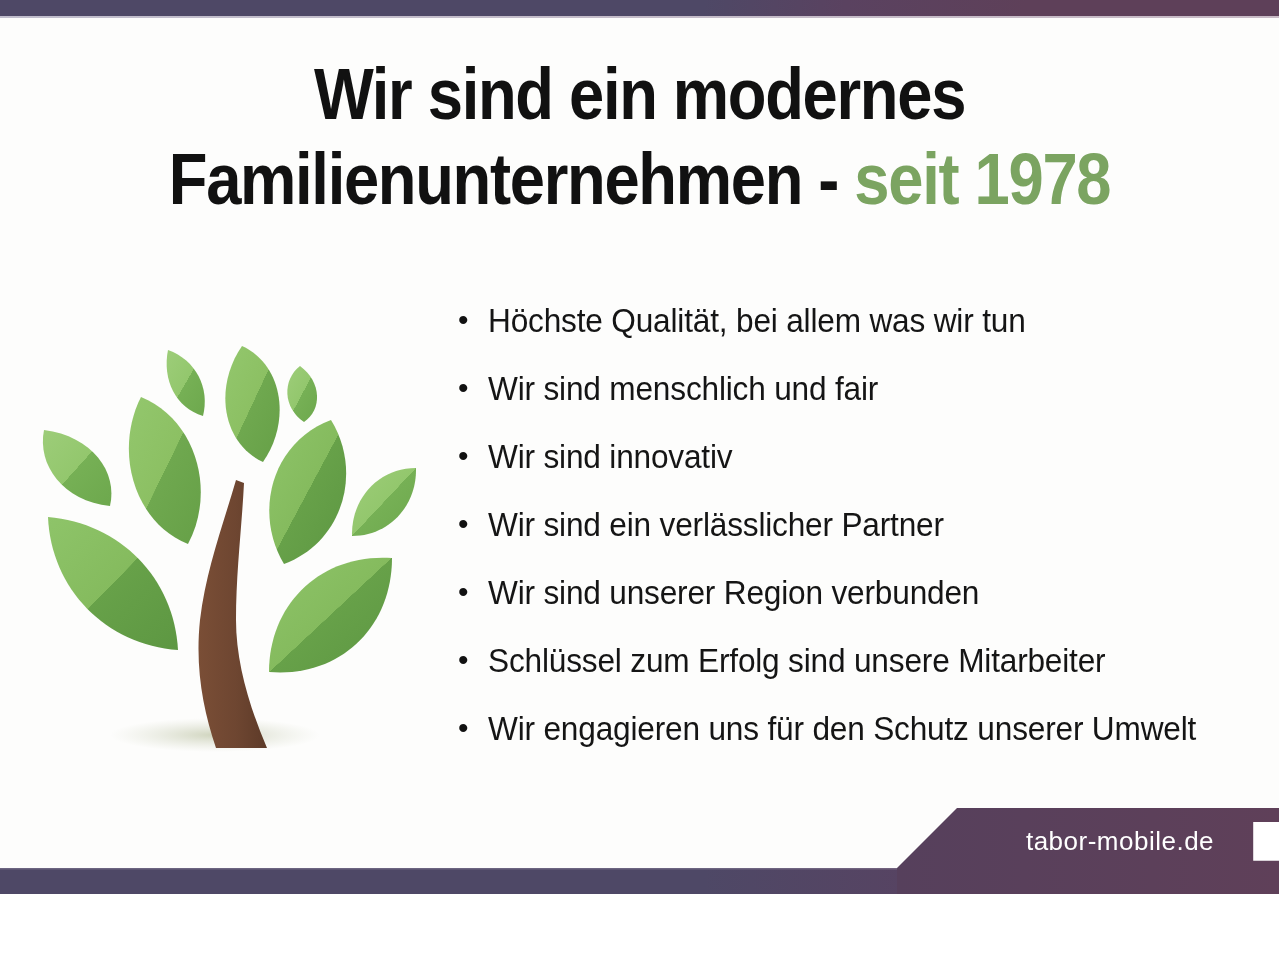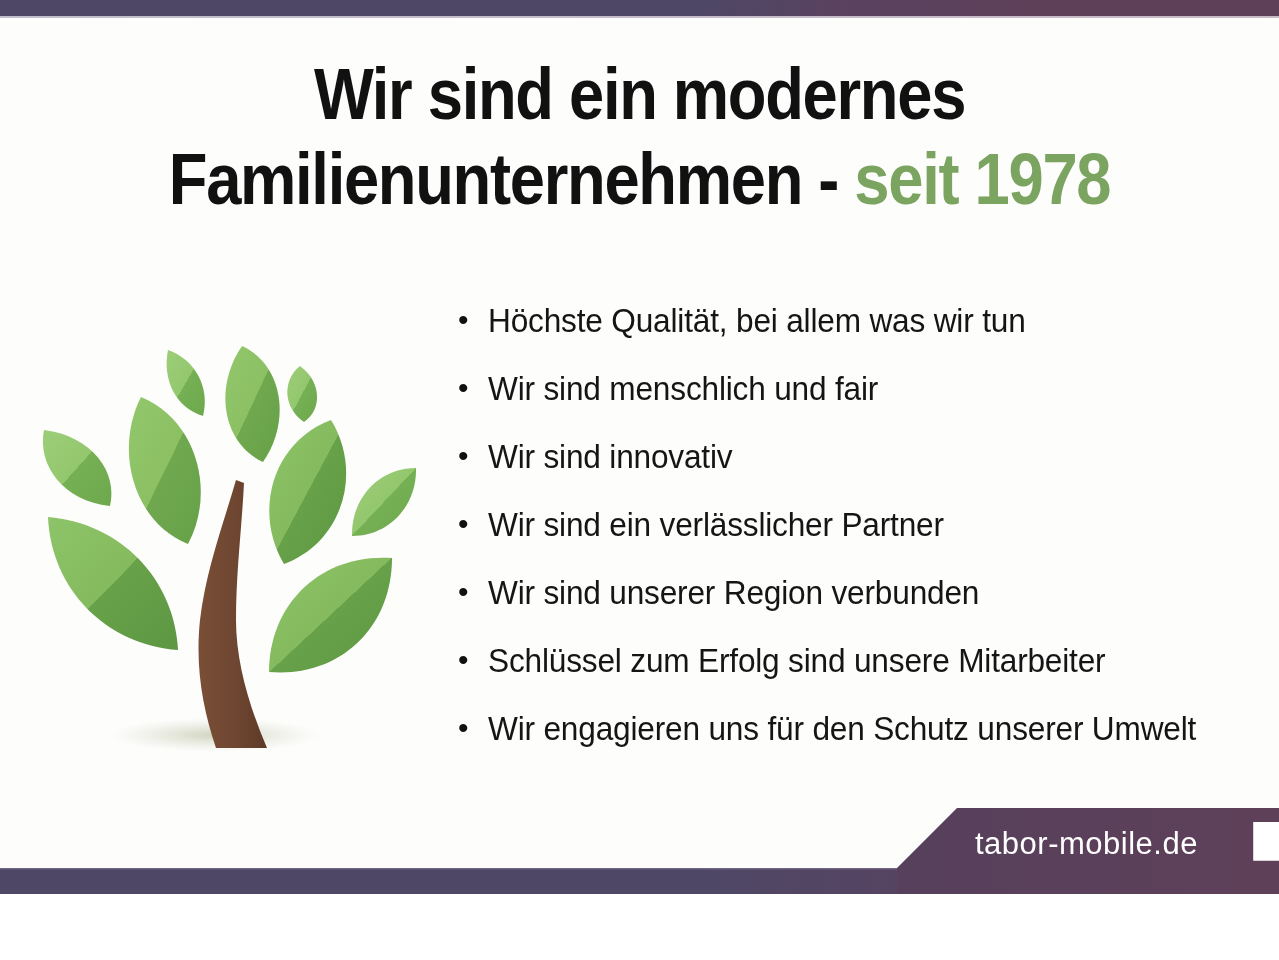--- a/index.html
+++ b/index.html
@@ -125,25 +125,26 @@
     text-align: left;
   }
   #logo-wordmark {
     display: block;
     width: 280px;
     height: 62px;
   }
   #logo-domain {
     display: block;
     margin-top: 4px;
-    font-size: 31px;
+    font-size: 26px;
     letter-spacing: 0.5px;
     color: #ffffff;
     font-family: "Liberation Sans Narrow", "Liberation Sans", sans-serif;
     white-space: nowrap;
+    text-align: center;
   }
 </style>
 </head>
 <body>
 
 <div id="slide">
 
   <div id="top-bar"></div>
   <div id="top-bar-hairline"></div>
 

